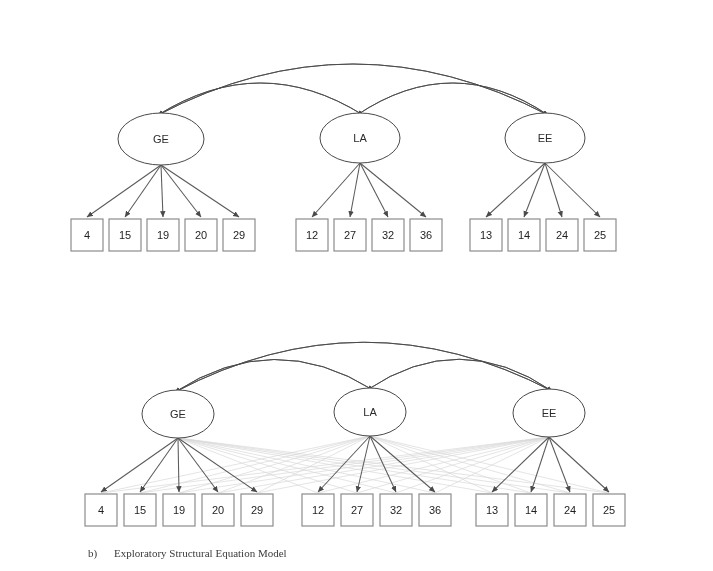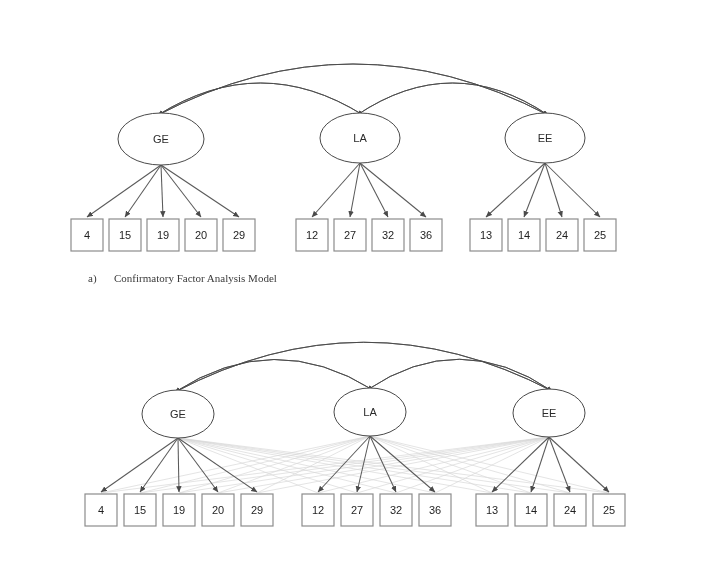--- a/index.html
+++ b/index.html
@@ -227,17 +227,17 @@
         <text x="545" y="139" class="factor-label">EE</text>
         <ellipse cx="178" cy="414" rx="36" ry="24" class="factor-ellipse"></ellipse>
         <text x="178" y="415" class="factor-label">GE</text>
         <ellipse cx="370" cy="412" rx="36" ry="24" class="factor-ellipse"></ellipse>
         <text x="370" y="413" class="factor-label">LA</text>
         <ellipse cx="549" cy="413" rx="36" ry="24" class="factor-ellipse"></ellipse>
         <text x="549" y="414" class="factor-label">EE</text>
       </g>
   </svg>
 
-  <div class="caption" id="caption-a">
-    <span class="cap-marker">a)</span><span>Confirmatory Factor Analysis Model</span>
+
+  <div class="caption" id="caption-b">
+    <span class="cap-marker">b)</span><span>Exploratory Structural Equation Model</span>
   </div>
-
 </div>
 
 </body></html>

